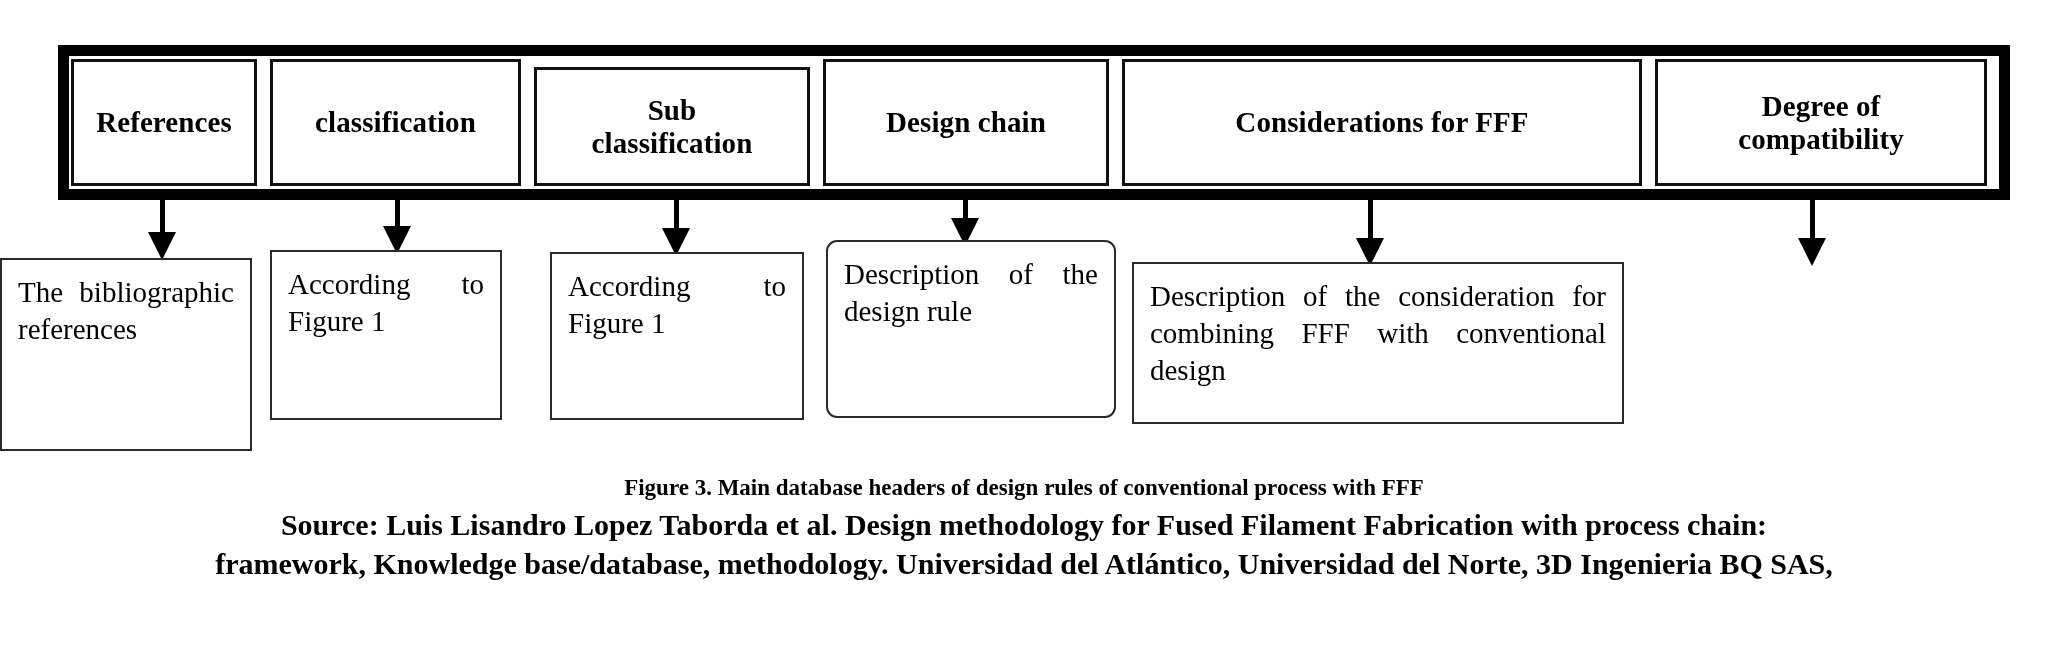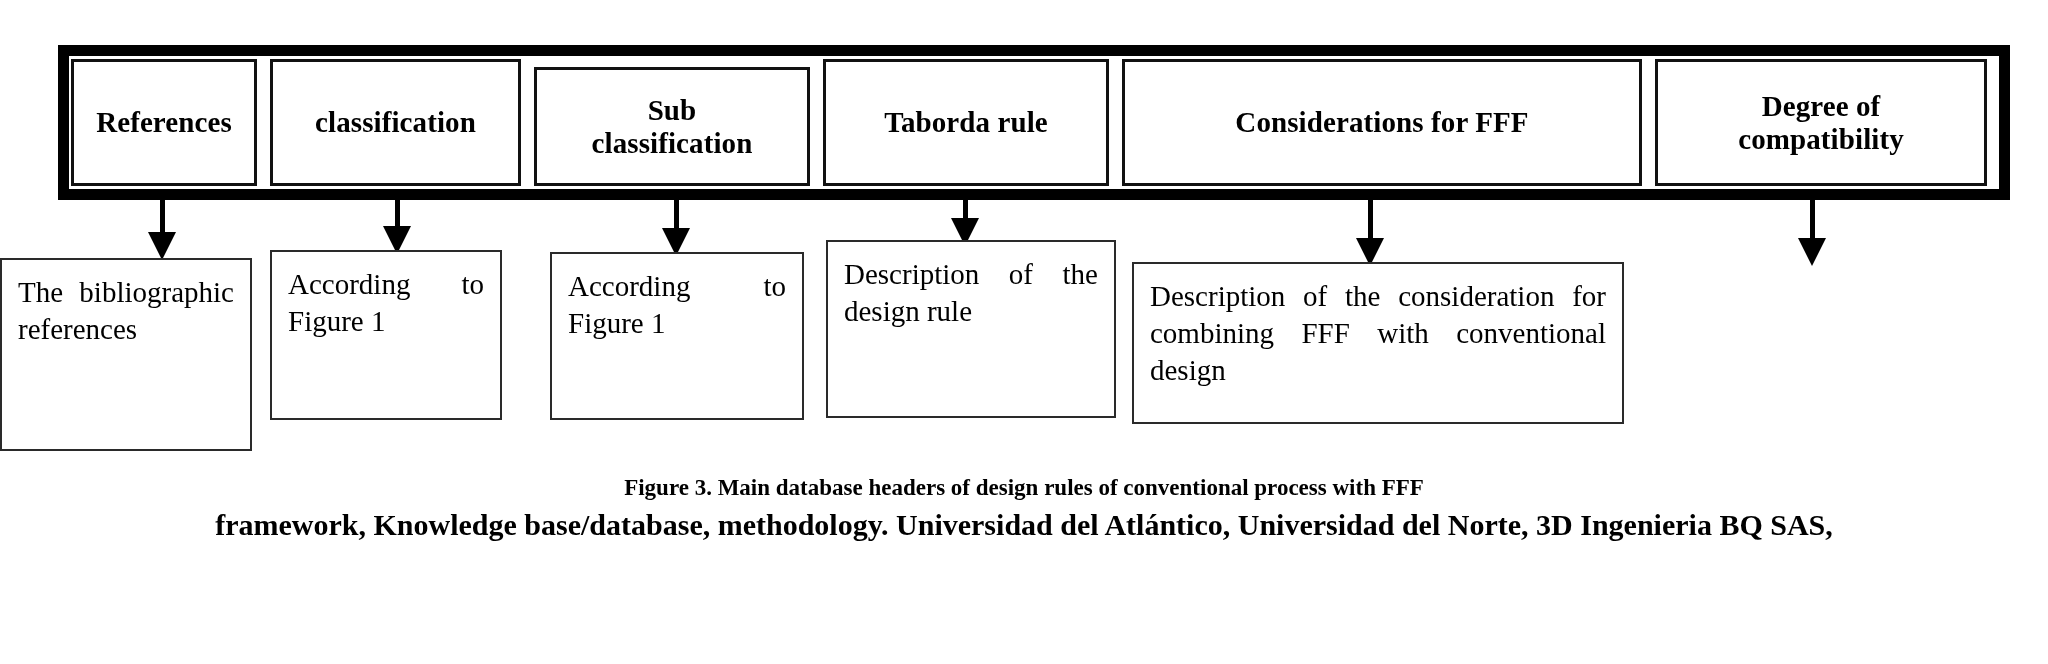--- a/index.html
+++ b/index.html
@@ -122,21 +122,21 @@
     <div class="header-cell hc-0">
       <span>References</span>
     </div>
     <div class="header-cell hc-1">
       <span>classification</span>
     </div>
     <div class="header-cell hc-2">
       <span class="wrap">Sub<br>classification</span>
     </div>
     <div class="header-cell hc-3">
-      <span>Taborda rule</span>
+      <span>Design chain</span>
     </div>
     <div class="header-cell hc-4">
       <span>Considerations for FFF</span>
     </div>
     <div class="header-cell hc-5">
       <span class="wrap">Degree of<br>compatibility</span>
     </div>
   </div>
 
   <div class="arrow">
@@ -169,27 +169,28 @@
   </div>
 
   <div class="desc-box" style="left:270px; top:250px; width:232px; height:170px;">
     <span>According to Figure 1</span>
   </div>
 
   <div class="desc-box" style="left:550px; top:252px; width:254px; height:168px;">
     <span>According to Figure 1</span>
   </div>
 
-  <div class="desc-box" style="left:826px; top:240px; width:290px; height:178px;">
+  <div class="desc-box" style="left:826px; top:240px; width:290px; height:178px;border-radius:11px;">
     <span>Description of the design rule</span>
   </div>
 
   <div class="desc-box" style="left:1132px; top:262px; width:492px; height:162px;">
     <span>Description of the consideration for combining FFF with conventional design</span>
   </div>
 
 
   <div id="caption">
     <span class="cap-line cap-title">Figure 3. Main database headers of design rules of conventional process with FFF</span>
+    <span class="cap-line">Source: Luis Lisandro Lopez Taborda et al. Design methodology for Fused Filament Fabrication with process chain:</span>
     <span class="cap-line">framework, Knowledge base/database, methodology. Universidad del Atlántico, Universidad del Norte, 3D Ingenieria BQ SAS,</span>
   </div>
 
 </div>
 
 </body></html>

